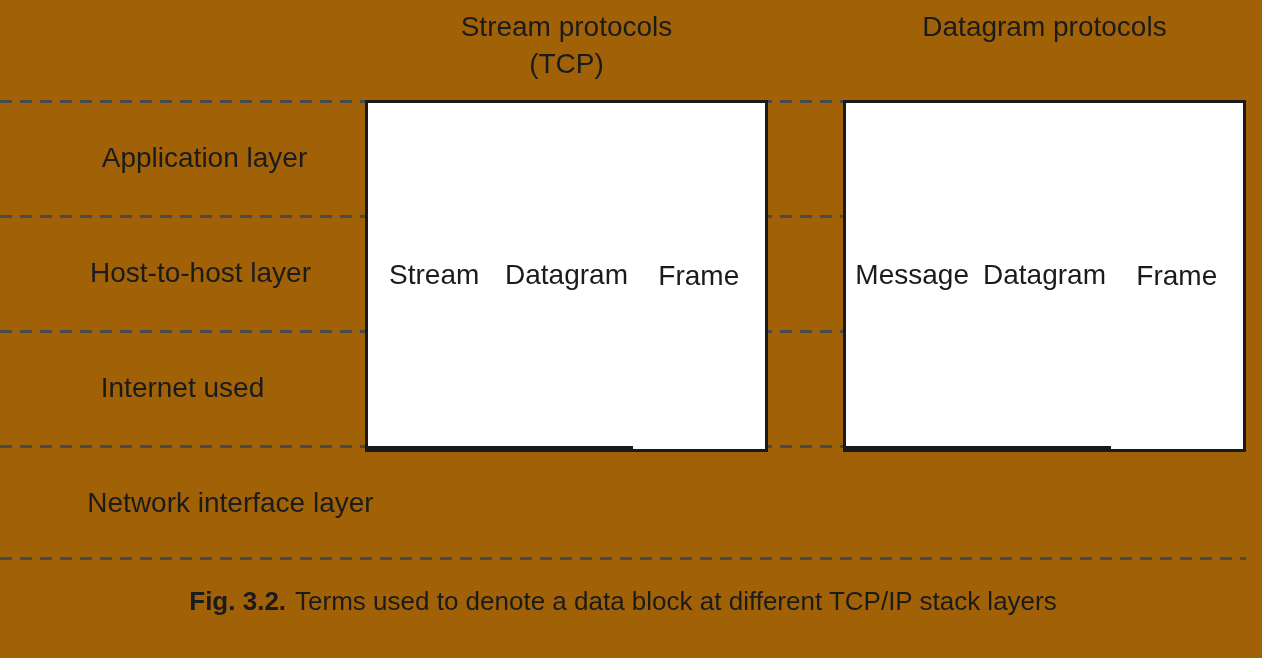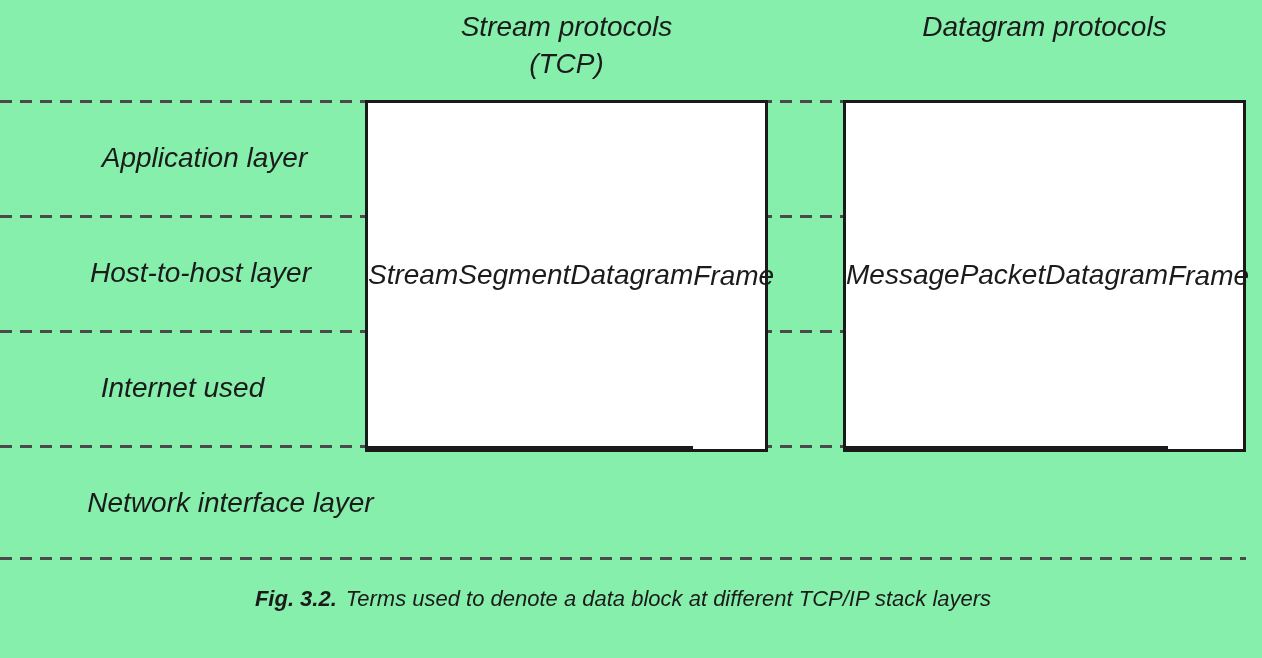--- a/index.html
+++ b/index.html
@@ -3,23 +3,22 @@
 <meta charset="utf-8">
 <style>
   * { margin: 0; padding: 0; box-sizing: border-box; }
   html, body { background: #ffffff; }
   body { font-family: "Liberation Sans", sans-serif; color: #1b1b1b; }
 
   .figure {
     position: relative;
     width: 1262px;
     height: 658px;
-    background: #86efac;
+    background: #a16207;
     overflow: hidden;
-    font-style: italic;
   }
 
   
   .col-header {
     position: absolute;
     top: 8px;
     text-align: center;
     font-size: 28px;
     line-height: 37px;
     color: #1b1b1b;
@@ -80,21 +79,21 @@
   }
   .cell:last-child { border-bottom: none; }
 
   
   .caption {
     position: absolute;
     top: 586px;
     left: 0;
     width: 1246px;
     text-align: center;
-    font-size: 22px;
+    font-size: 26px;
     white-space: nowrap;
   }
   .caption-label { font-weight: bold; margin-right: 9px; }
 </style>
 </head>
 <body>
 
 <div class="figure">
 
   <div class="col-header header-stream">
@@ -111,28 +110,26 @@
   <div class="dash d3"></div>
   <div class="dash d4"></div>
 
   <div class="row-label r0">Application layer</div>
   <div class="row-label r1">Host-to-host layer</div>
   <div class="row-label r2">Internet used</div>
   <div class="row-label r3">Network interface layer</div>
 
   <div class="box box-stream">
     <div class="cell">Stream</div>
-    <div class="cell">Segment</div>
     <div class="cell">Datagram</div>
     <div class="cell">Frame</div>
   </div>
 
   <div class="box box-datagram">
     <div class="cell">Message</div>
-    <div class="cell">Packet</div>
     <div class="cell">Datagram</div>
     <div class="cell">Frame</div>
   </div>
 
   <div class="caption">
     <span class="caption-label">Fig. 3.2.</span><span>Terms used to denote a data block at different TCP/IP stack layers</span>
   </div>
 
 </div>
 

